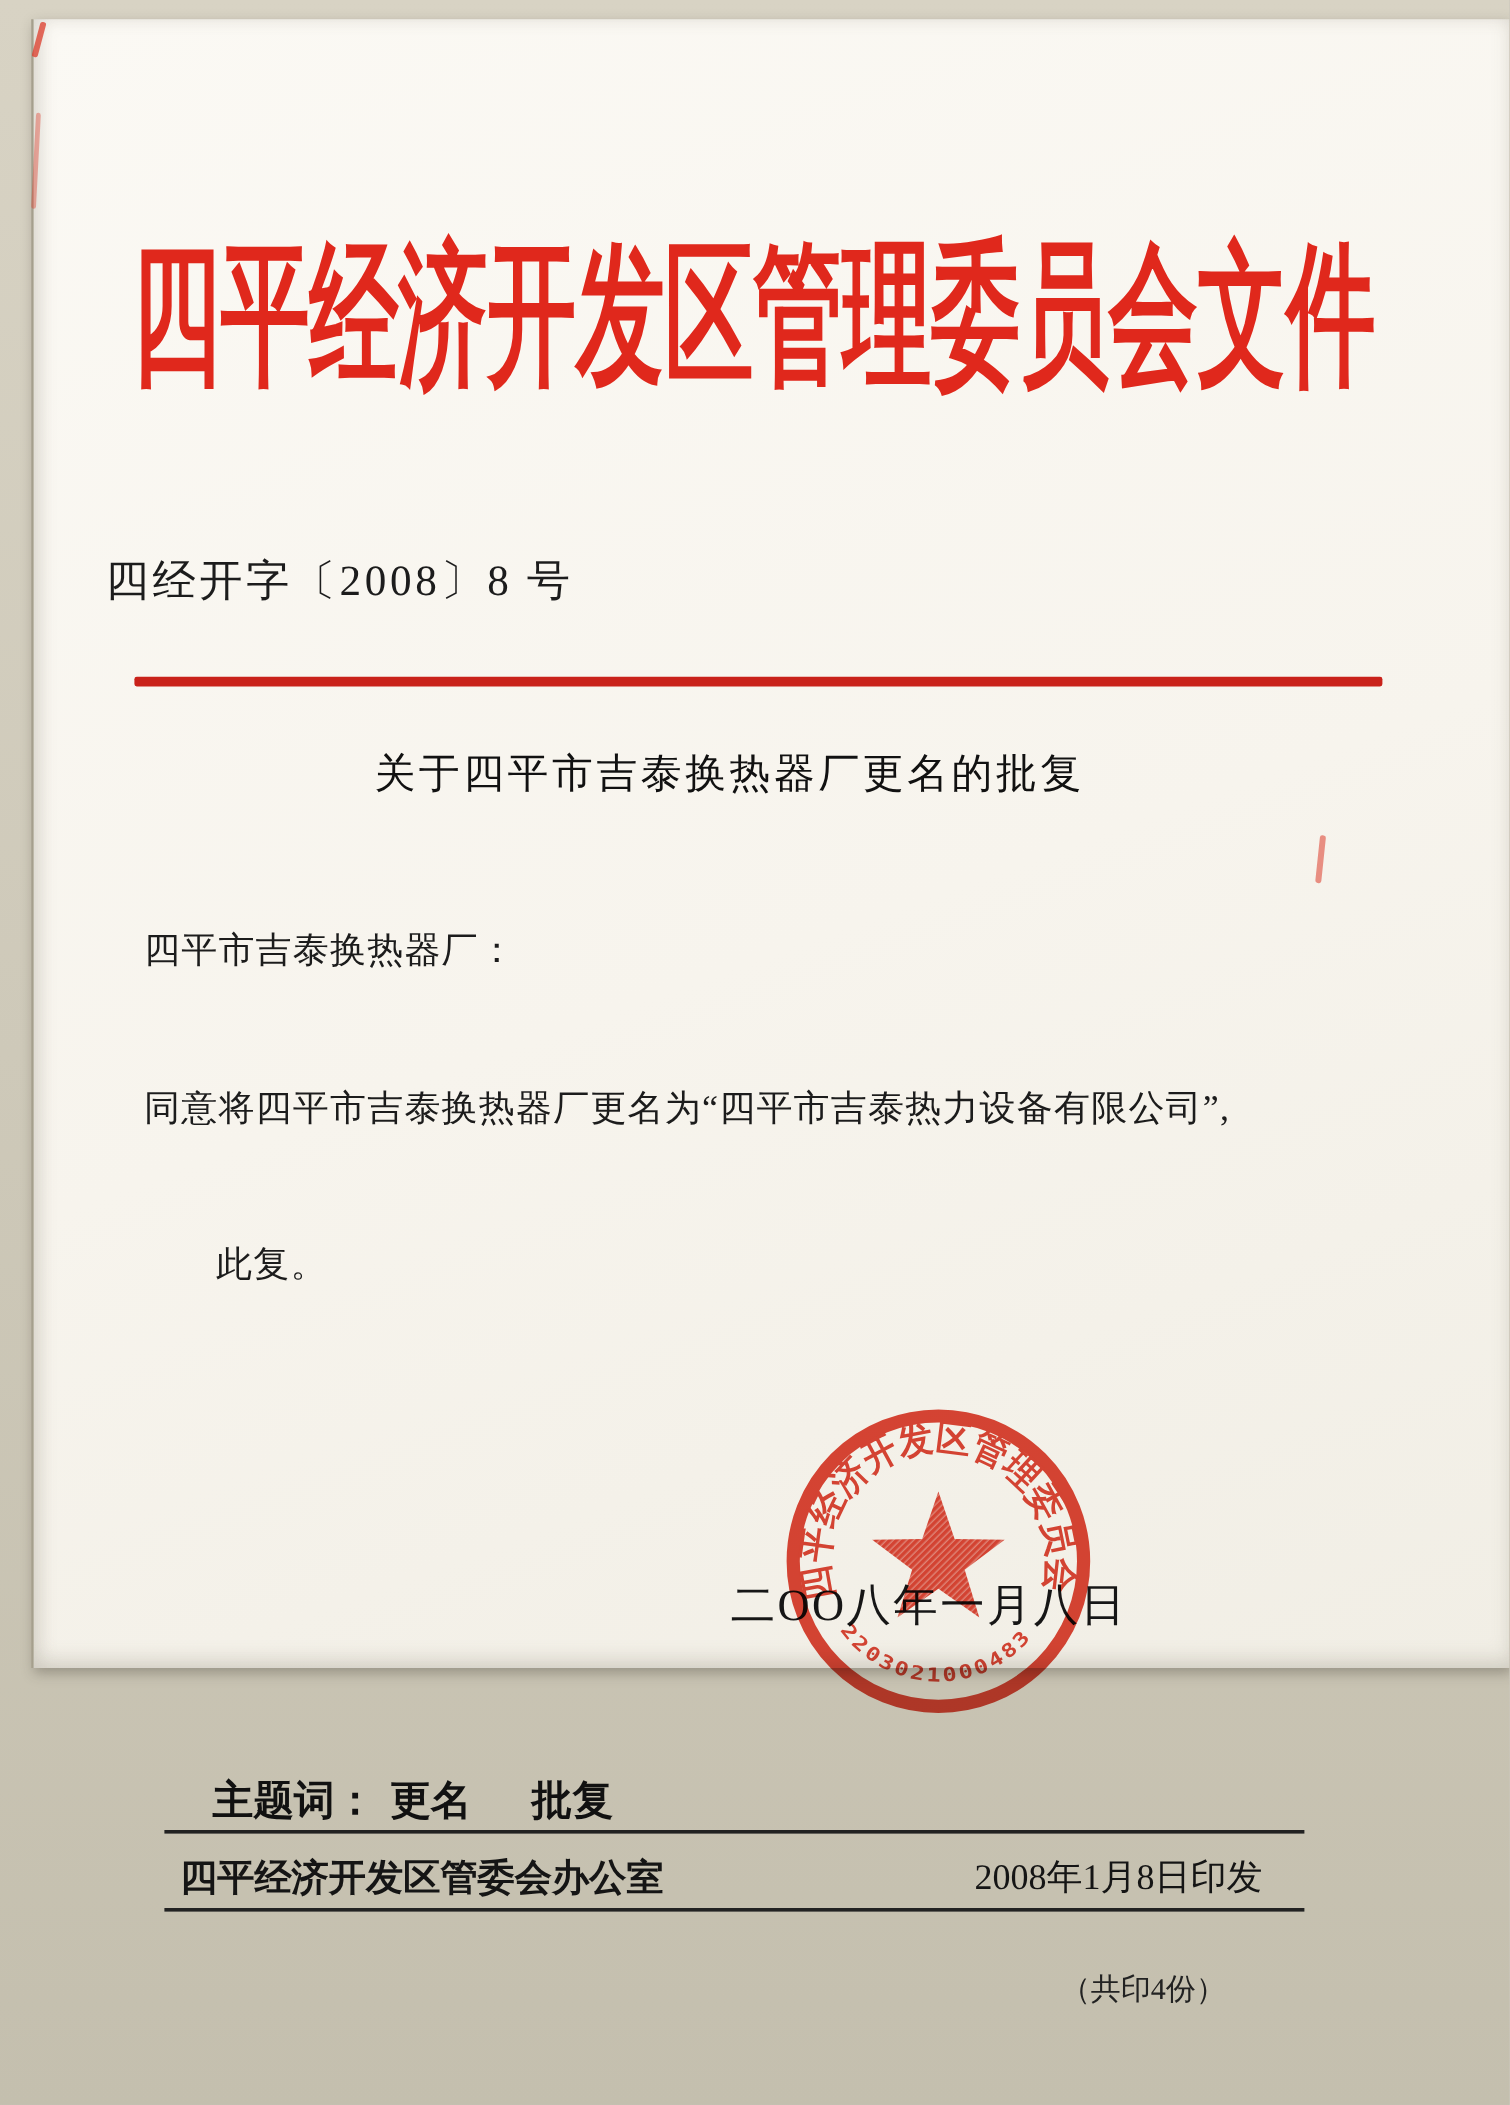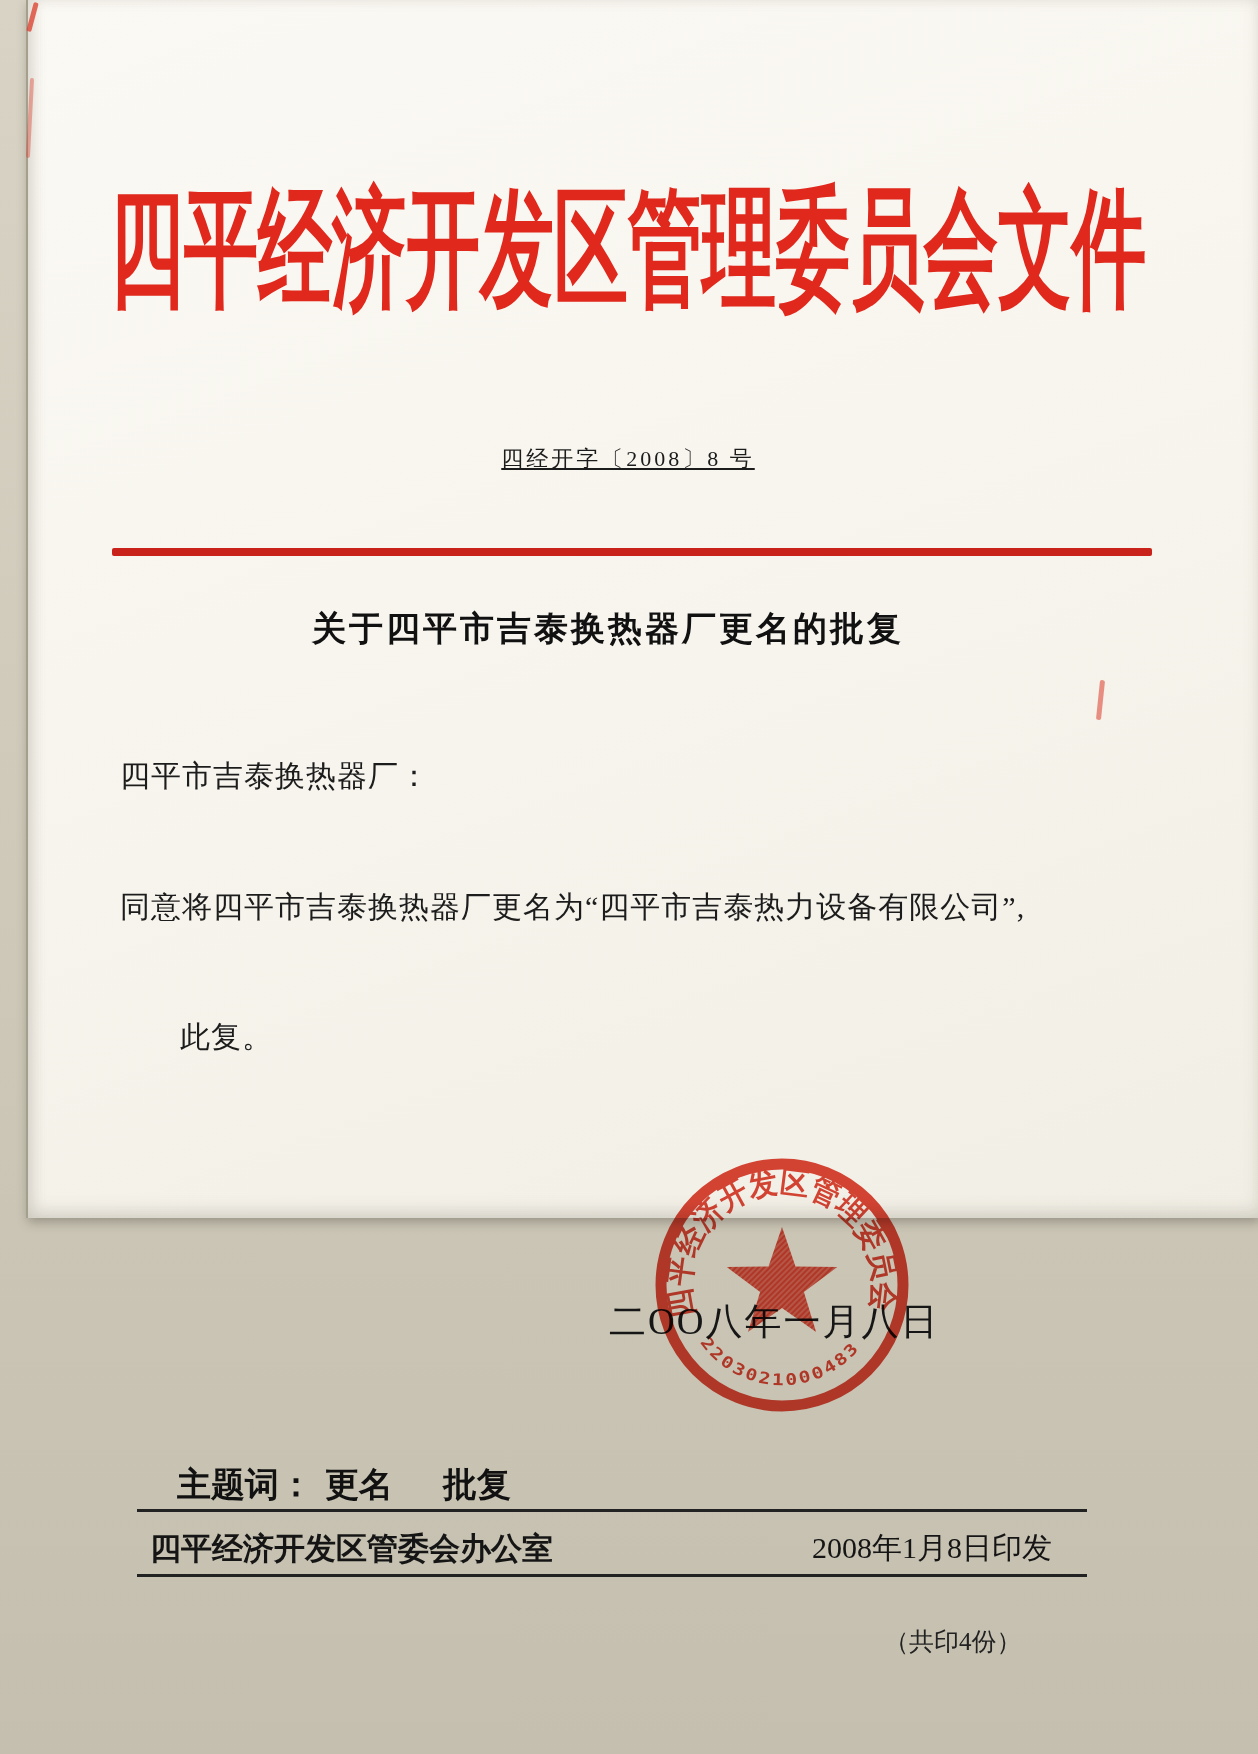--- a/index.html
+++ b/index.html
@@ -4,34 +4,34 @@
 <style>
   :root{
     --header-red:#e0281c;
     --rule-red:#c9221a;
     --stamp-red:#dc3b2a;
     --ink:#1c1c1c;
   }
   html,body{margin:0;padding:0;}
   body{background:#b9b4a5;font-family:"Liberation Serif","DejaVu Serif",serif;}
   .page{position:relative;width:1258px;height:1754px;background:linear-gradient(#d8d3c4,#c4bfae);overflow:hidden;}
-  .paper{position:absolute;left:26px;top:0;width:1230px;height:1218px;
+  .paper{position:absolute;left:26px;top:16px;width:1230px;height:1374px;
     background:linear-gradient(160deg,#fbf9f4 0%,#f7f4ed 55%,#f1eee5 100%);
     border-left:2px solid #a59f8d;
     box-shadow:inset 6px 0 14px rgba(110,105,90,.14), inset 0 -8px 16px rgba(110,105,90,.16), 2px 4px 10px rgba(60,55,45,.35);}
   .abs{position:absolute;}
   .header-title{left:60px;top:184px;width:1080px;text-align:center;
     color:var(--header-red);font-weight:900;font-size:74px;line-height:1;
     letter-spacing:0px;transform:scaleY(1.75);transform-origin:top center;white-space:nowrap;
     font-family:"Liberation Serif","DejaVu Serif",serif;}
-  .doc-number{left:60px;top:444px;width:1080px;text-align:center;color:var(--ink);
-    font-size:22px;letter-spacing:3px;text-decoration:underline;}
+  .doc-number{left:60px;top:444px;width:1080px;text-align:left;color:var(--ink);
+    font-size:36px;letter-spacing:3px;}
   .red-rule{left:84px;top:548px;width:1040px;height:8px;background:var(--rule-red);border-radius:2px;}
   .doc-title{left:45px;top:606px;width:1070px;text-align:center;color:#111;
-    font-size:34px;font-weight:bold;letter-spacing:3px;
+    font-size:34px;font-weight:normal;letter-spacing:3px;
     font-family:"Liberation Sans","DejaVu Sans",sans-serif;}
   .body-line{color:var(--ink);font-size:30px;letter-spacing:1px;white-space:nowrap;margin-top:40px;}
   .salutation{left:92px;top:716px;}
   .bl1{left:152px;top:782px;}
   .bl2{left:92px;top:847px;}
   .bl3{left:92px;top:912px;}
   .bl4{left:152px;top:977px;}
   .issue-date{left:581px;top:1297px;font-size:37px;letter-spacing:2px;color:#161616;z-index:2;white-space:nowrap;}
   .stamp{left:619px;top:1150px;width:270px;height:270px;z-index:3;mix-blend-mode:multiply;opacity:.94;}
   .stamp .ring{fill:none;stroke:var(--stamp-red);stroke-width:11;}

